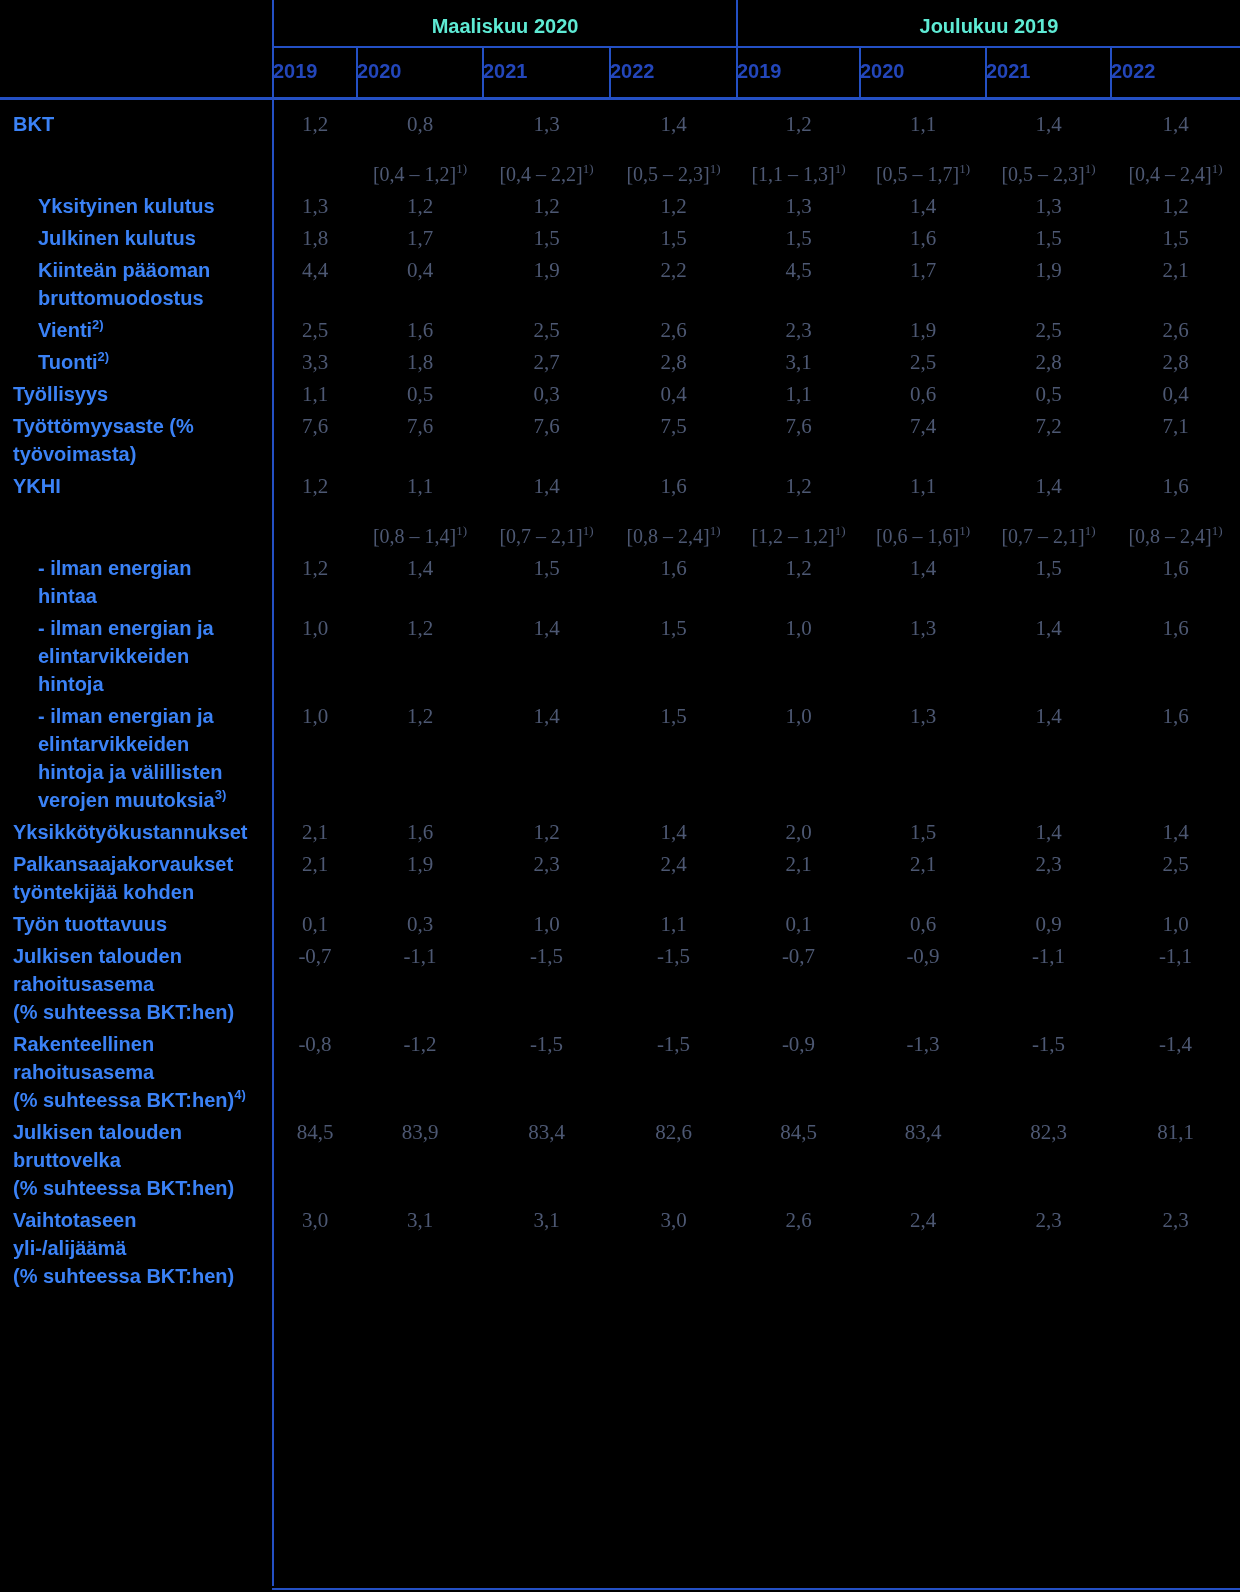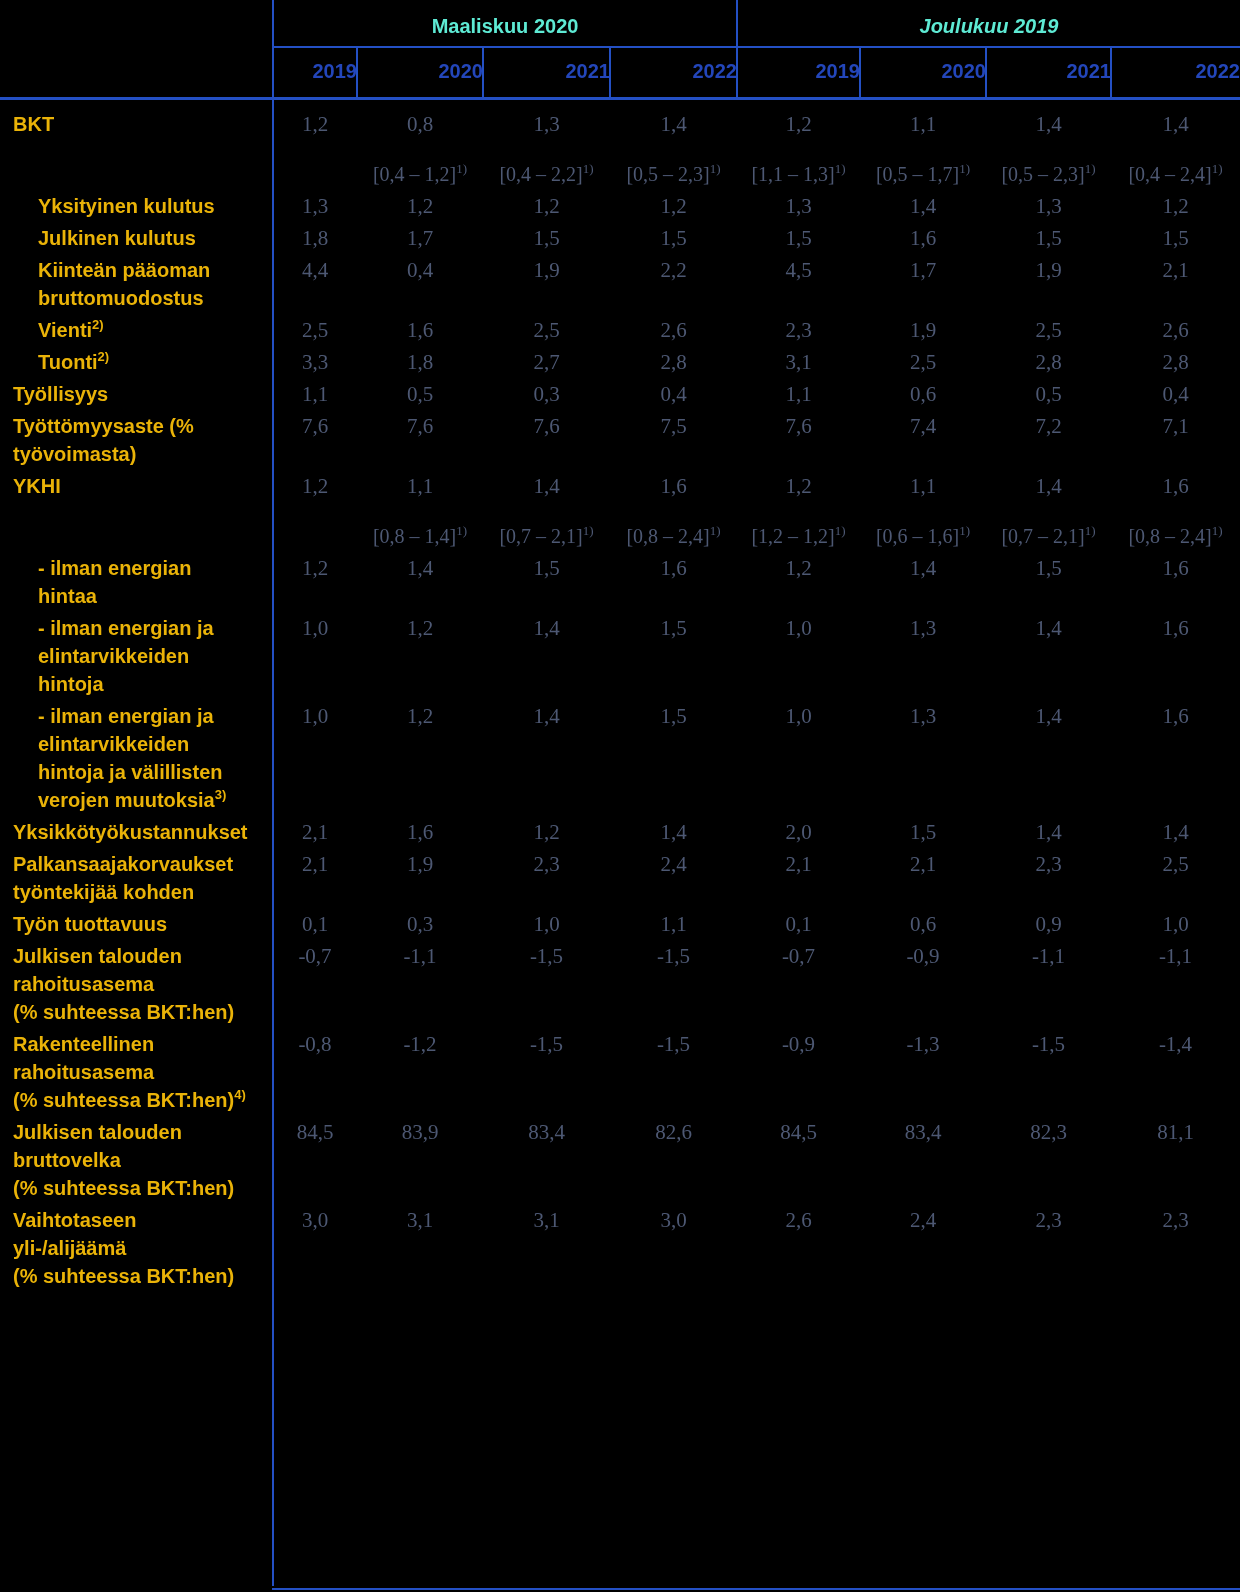--- a/index.html
+++ b/index.html
@@ -1,27 +1,27 @@
 <!DOCTYPE html>
 <html><head>
 <meta charset="utf-8">
 <style>
   html,body{margin:0;padding:0;background:#000;}
   .page{position:relative;width:1240px;height:1592px;background:#000;overflow:hidden;
         font-family:"Liberation Sans",sans-serif;}
   .bline{position:absolute;background:#2450c4;}
   .hdr-month{position:absolute;top:8px;height:36px;line-height:36px;text-align:center;
              font-weight:bold;font-size:20px;color:#5eead4;}
-  .hdr-year{position:absolute;top:48px;height:47px;line-height:47px;text-align:right;
+  .hdr-year{position:absolute;top:48px;height:47px;line-height:47px;text-align:left;
             font-weight:bold;font-size:20px;color:#2346ba;}
   .tbody{position:absolute;left:0;top:99px;width:1240px;}
   .row{display:flex;margin-top:4px;}
   .row.first{margin-top:11px;}
   .row.range-row{margin-top:22px;align-items:center;}
-  .lbl{width:273px;box-sizing:border-box;padding-left:13px;color:#eab308;
+  .lbl{width:273px;box-sizing:border-box;padding-left:13px;color:#3b82f6;
        font-weight:bold;font-size:20px;line-height:28px;}
   .lbl.ind{padding-left:38px;}
   .vals{display:flex;width:967px;}
   .val{text-align:center;font-family:"Liberation Serif",serif;font-size:21px;
        line-height:28px;color:#4d5873;}
   .range-row .val{font-size:20px;}
   .c0{width:84px}.c1{width:126px}.c2{width:127px}.c3{width:127px}
   .c4{width:123px}.c5{width:126px}.c6{width:125px}.c7{width:129px}
   sup{line-height:0;}
   .lsup{font-size:13px;}
@@ -38,21 +38,21 @@
   <div class="bline" style="left:0;top:97px;width:1240px;height:3px;"></div>
   <div class="bline" style="left:356px;top:46px;width:2px;height:51px;"></div>
   <div class="bline" style="left:482px;top:46px;width:2px;height:51px;"></div>
   <div class="bline" style="left:609px;top:46px;width:2px;height:51px;"></div>
   <div class="bline" style="left:859px;top:46px;width:2px;height:51px;"></div>
   <div class="bline" style="left:985px;top:46px;width:2px;height:51px;"></div>
   <div class="bline" style="left:1110px;top:46px;width:2px;height:51px;"></div>
   <div class="bline" style="left:272px;top:1588px;width:968px;height:2px;"></div>
 
   <div class="hdr-month" style="left:274px;width:462px;">Maaliskuu 2020</div>
-  <div class="hdr-month" style="left:738px;width:502px;font-style:italic;">Joulukuu 2019</div>
+  <div class="hdr-month" style="left:738px;width:502px;">Joulukuu 2019</div>
 
   <div class="hdr-year" style="left:273px;width:84px;">2019</div>
   <div class="hdr-year" style="left:357px;width:126px;">2020</div>
   <div class="hdr-year" style="left:483px;width:127px;">2021</div>
   <div class="hdr-year" style="left:610px;width:127px;">2022</div>
   <div class="hdr-year" style="left:737px;width:123px;">2019</div>
   <div class="hdr-year" style="left:860px;width:126px;">2020</div>
   <div class="hdr-year" style="left:986px;width:125px;">2021</div>
   <div class="hdr-year" style="left:1111px;width:129px;">2022</div>
 

